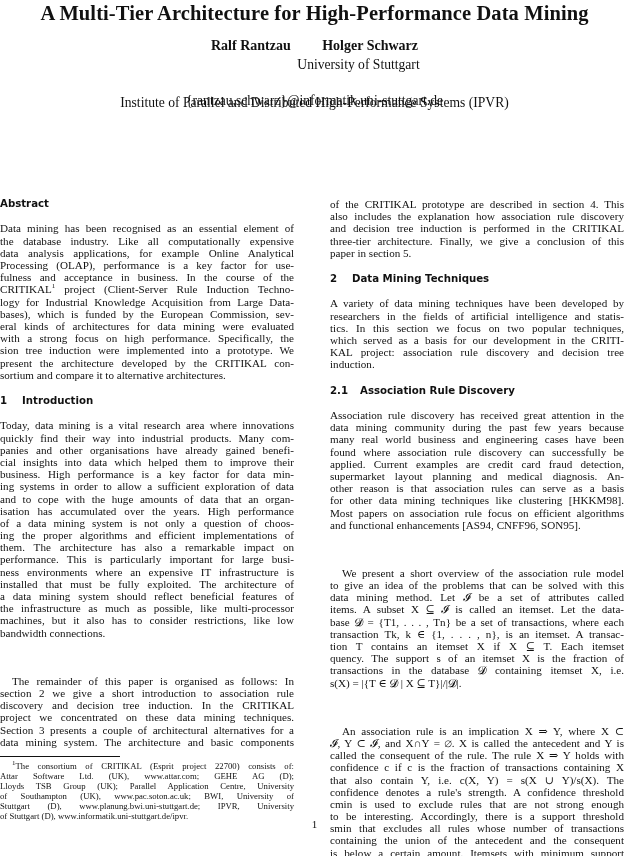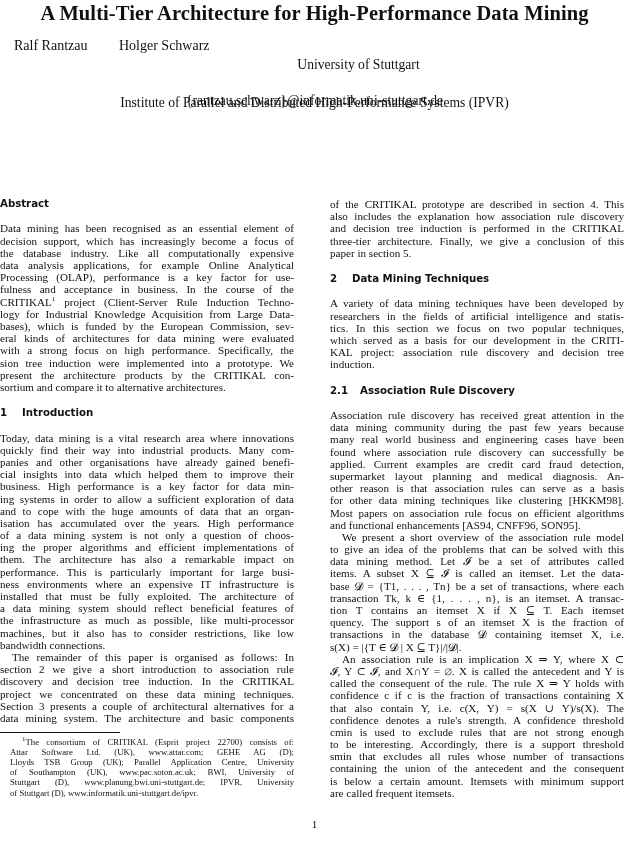--- a/index.html
+++ b/index.html
@@ -1,34 +1,34 @@
 <!DOCTYPE html>
 <html><head>
 <meta charset="utf-8">
 <style>
   html, body { margin: 0; padding: 0; background: #ffffff; }
   body { width: 629px; height: 856px; position: relative; overflow: hidden; color: #111; font-family: "Liberation Serif", "DejaVu Serif", serif; }
   .title { position: absolute; top: 2px; left: 0; width: 629px; text-align: center; font-size: 20.5px; font-weight: bold; letter-spacing: 0.1px; }
-  .authors { position: absolute; top: 38px; left: 0; width: 629px; font-size: 14px; font-weight: normal; }
+  .authors { position: absolute; top: 38px; left: 0; width: 629px; text-align: center; font-size: 14px; font-weight: bold; }
   .authors span { margin: 0 14px; }
   .aff { position: absolute; left: 0; width: 629px; text-align: center; font-size: 13.6px; }
   .aff1 { top: 57px; padding-left: 44px; } .aff2 { top: 75px; margin-top: 20px; } .aff3 { top: 93px; }
   .col { position: absolute; width: 294px; font-size: 11.1px; line-height: 12.2px; }
   .col-left { left: 0px; top: 198px; }
   .col-right { left: 330px; top: 198px; }
   .ln { display: block; white-space: nowrap; text-align: justify; text-align-last: justify; height: 12.2px; }
   .ln.last { text-align-last: left; }
-  .ln.indent { text-indent: 12px; }
+  .ln.indent { text-indent: 12px; margin-top: 36px; }
   .h { font-family: "DejaVu Sans", "Liberation Sans", sans-serif; font-weight: bold; font-size: 10.2px; height: 12.2px; display: block; }
   .h .num { display: inline-block; width: 22px; }
   .h.sub .num { width: 30px; }
   .gap-s { height: 12.3px; }
   .gap-m { height: 14px; }
   .rule { width: 120px; border-top: 1px solid #111; margin: 8px 0 4px 0; }
-  .fn { font-size: 8.7px; line-height: 10.1px; font-family: "Liberation Serif", serif; padding-left: 10px; }
+  .fn { font-size: 8.7px; line-height: 10.1px; font-family: "Liberation Serif", serif; }
   .fn .ln { height: 10.1px; }
   .pagenum { position: absolute; top: 818px; left: 0; width: 629px; text-align: center; font-size: 11px; }
   sup { font-size: 7px; line-height: 0; }
 </style>
 </head>
 <body>
 
 <div class="title">A Multi-Tier Architecture for High-Performance Data Mining</div>
 <div class="authors">
   <span>Ralf Rantzau</span>
@@ -36,32 +36,31 @@
 </div>
 <div class="aff aff1">University of Stuttgart</div>
 <div class="aff aff2">Institute of Parallel and Distributed High-Performance Systems (IPVR)</div>
 <div class="aff aff3">{rantzau,schwarz}@informatik.uni-stuttgart.de</div>
 
 <div class="col col-left">
   <span class="h">Abstract</span>
   <div class="gap-s"></div>
   <div>
     <span class="ln">Data mining has been recognised as an essential element of</span>
-    <span class="ln">decision support, which has increasingly become a focus of</span>
     <span class="ln">the database industry.  Like all computationally expensive</span>
     <span class="ln">data analysis applications, for example Online Analytical</span>
     <span class="ln">Processing (OLAP), performance is a key factor for use-</span>
     <span class="ln">fulness and acceptance in business.  In the course of the</span>
     <span class="ln" style="text-align-last:justify"><span>CRITIKAL</span><sup>1</sup><span> project (Client-Server Rule Induction Techno-</span></span>
     <span class="ln">logy for Industrial Knowledge Acquisition from Large Data-</span>
     <span class="ln">bases), which is funded by the European Commission, sev-</span>
     <span class="ln">eral kinds of architectures for data mining were evaluated</span>
     <span class="ln">with a strong focus on high performance.  Specifically, the</span>
     <span class="ln">sion tree induction were implemented into a prototype. We</span>
-    <span class="ln">present the architecture products by the CRITIKAL con-</span>
+    <span class="ln">present the architecture developed by the CRITIKAL con-</span>
     <span class="ln last">sortium and compare it to alternative architectures.</span>
   </div>
   <div class="gap-m"></div>
   <span class="h"><span class="num">1</span><span>Introduction</span></span>
   <div class="gap-s"></div>
   <div id="intro-p1">
       <span class="ln">Today, data mining is a vital research area where innovations</span>
       <span class="ln">quickly find their way into industrial products.  Many com-</span>
       <span class="ln">panies and other organisations have already gained benefi-</span>
       <span class="ln">cial insights into data which helped them to improve their</span>

